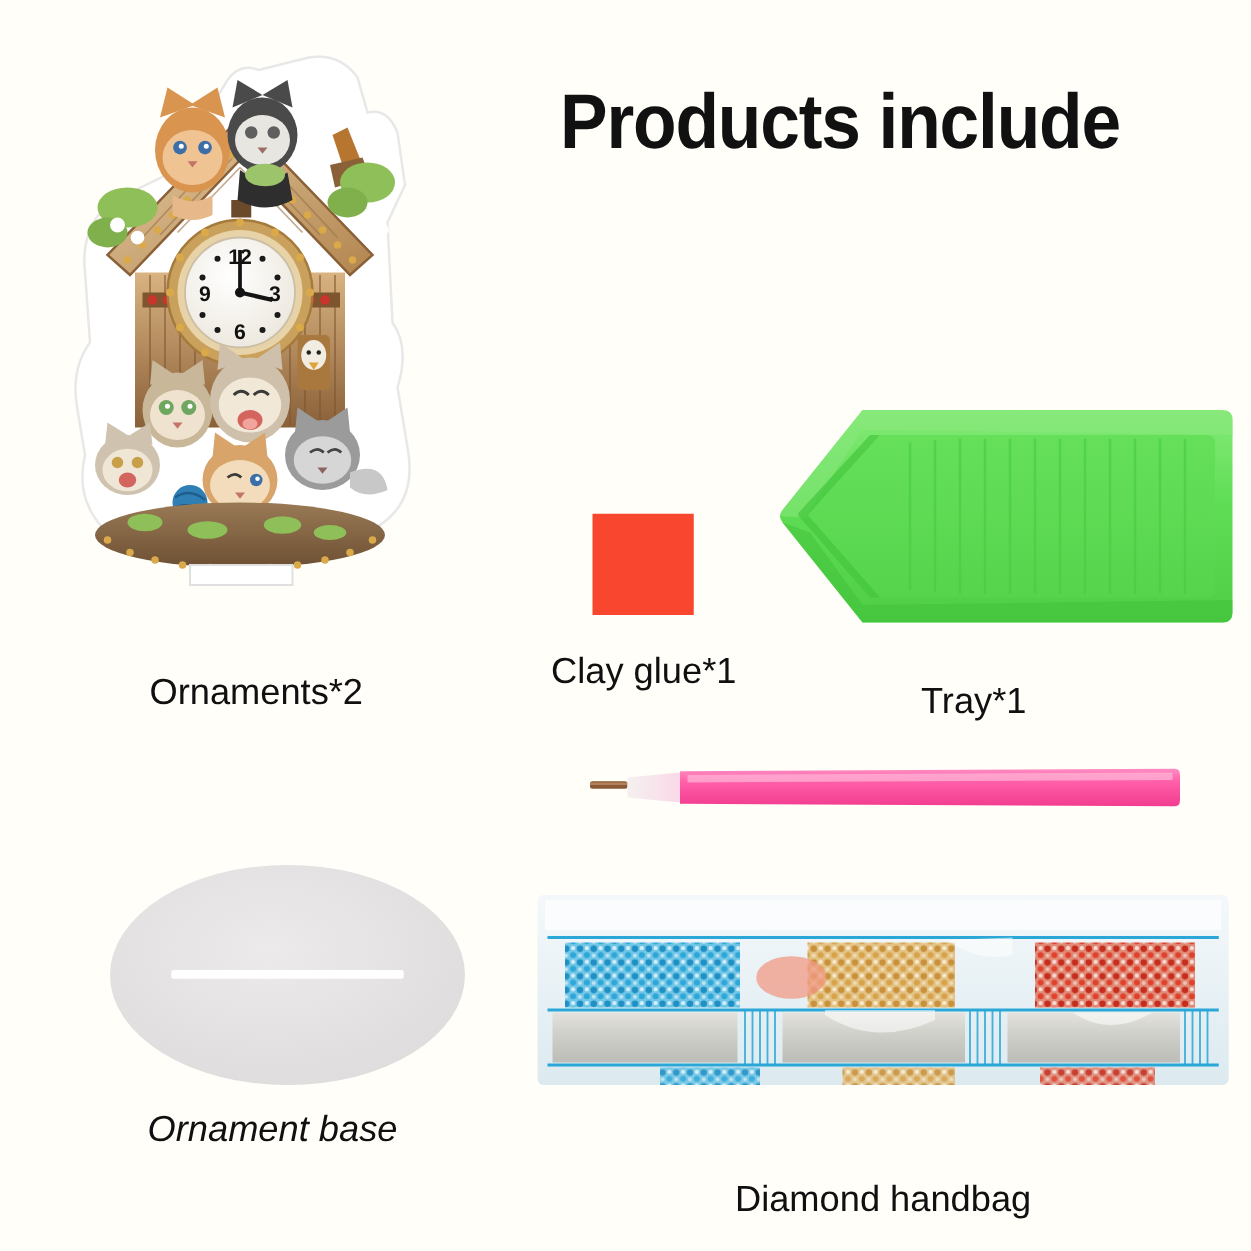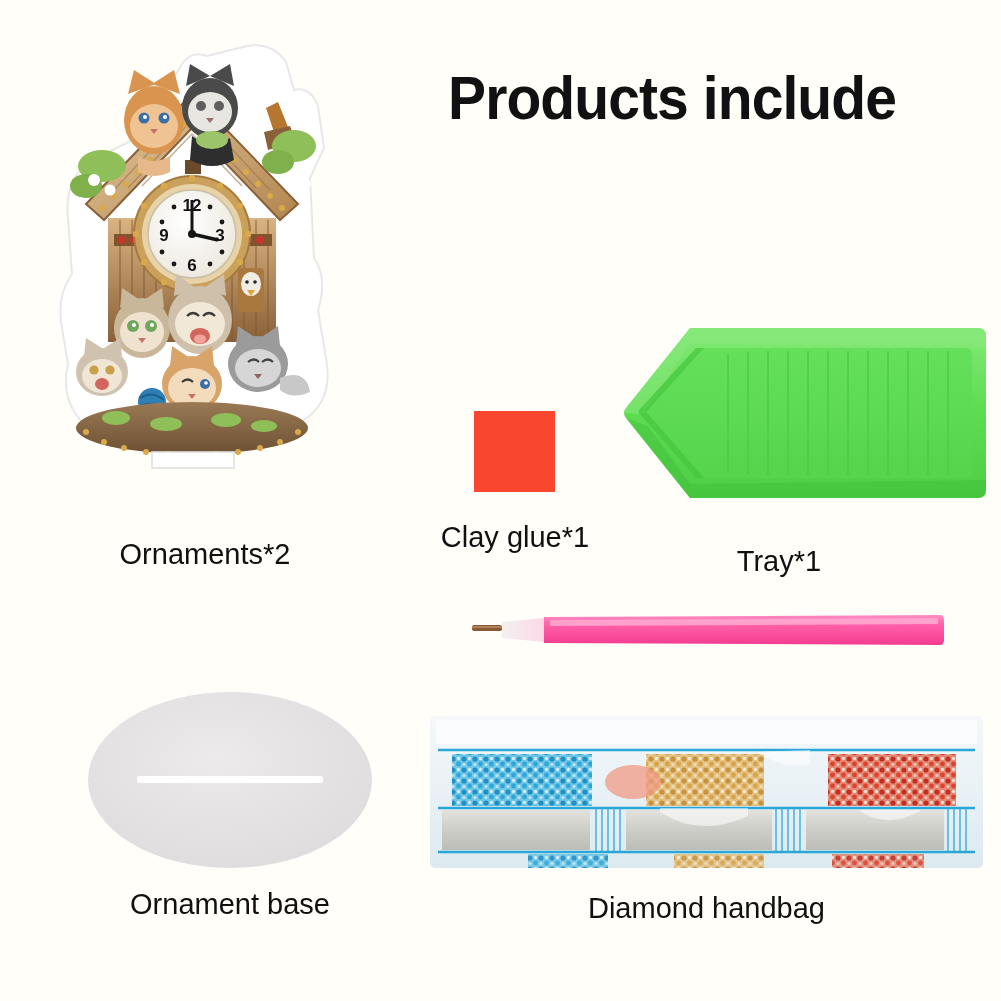--- a/index.html
+++ b/index.html
@@ -406,21 +406,21 @@
       <defs>
         <radialGradient id="baseG" cx="45%" cy="38%" r="70%">
           <stop offset="0%" stop-color="#eceaea"></stop>
           <stop offset="100%" stop-color="#dddbdb"></stop>
         </radialGradient>
       </defs>
       <ellipse cx="145" cy="90" rx="142" ry="88" fill="url(#baseG)"></ellipse>
       <rect x="52" y="86" width="186" height="7" rx="2" fill="#ffffff"></rect>
     </svg>
   </div>
-  <div class="caption" style="left:85px;top:888px;width:290px;">Ornament base</div>
+  <div class="caption" style="left:73px;top:888px;width:290px;font-style:italic;">Ornament base</div>
 
   <div class="bag-wrap">
     <svg viewBox="0 0 557 160" xmlns="http://www.w3.org/2000/svg">
       <defs>
         <linearGradient id="bagG" x1="0" y1="0" x2="0" y2="1">
           <stop offset="0%" stop-color="#f4f8fa"></stop>
           <stop offset="50%" stop-color="#e8f1f5"></stop>
           <stop offset="100%" stop-color="#dceaf0"></stop>
         </linearGradient>
         <linearGradient id="labelG" x1="0" y1="0" x2="0" y2="1">
@@ -497,15 +497,15 @@
         <rect x="404" y="142" width="92" height="14" fill="url(#dRed)"></rect>
       </g>
 
       <g fill="#ffffff" opacity=".55">
         <path d="M330 40 q24 18 52 12 l0 -14 z"></path>
         <path d="M232 100 q40 26 88 4 l0 -8 l-88 0 z"></path>
         <path d="M430 98 q30 20 64 0 z"></path>
       </g>
     </svg>
   </div>
-  <div class="caption" style="left:428px;top:892px;width:557px;">Diamond handbag</div>
+  <div class="caption" style="left:428px;top:944px;width:557px;">Diamond handbag</div>
 
 </div>
 
 </body></html>

